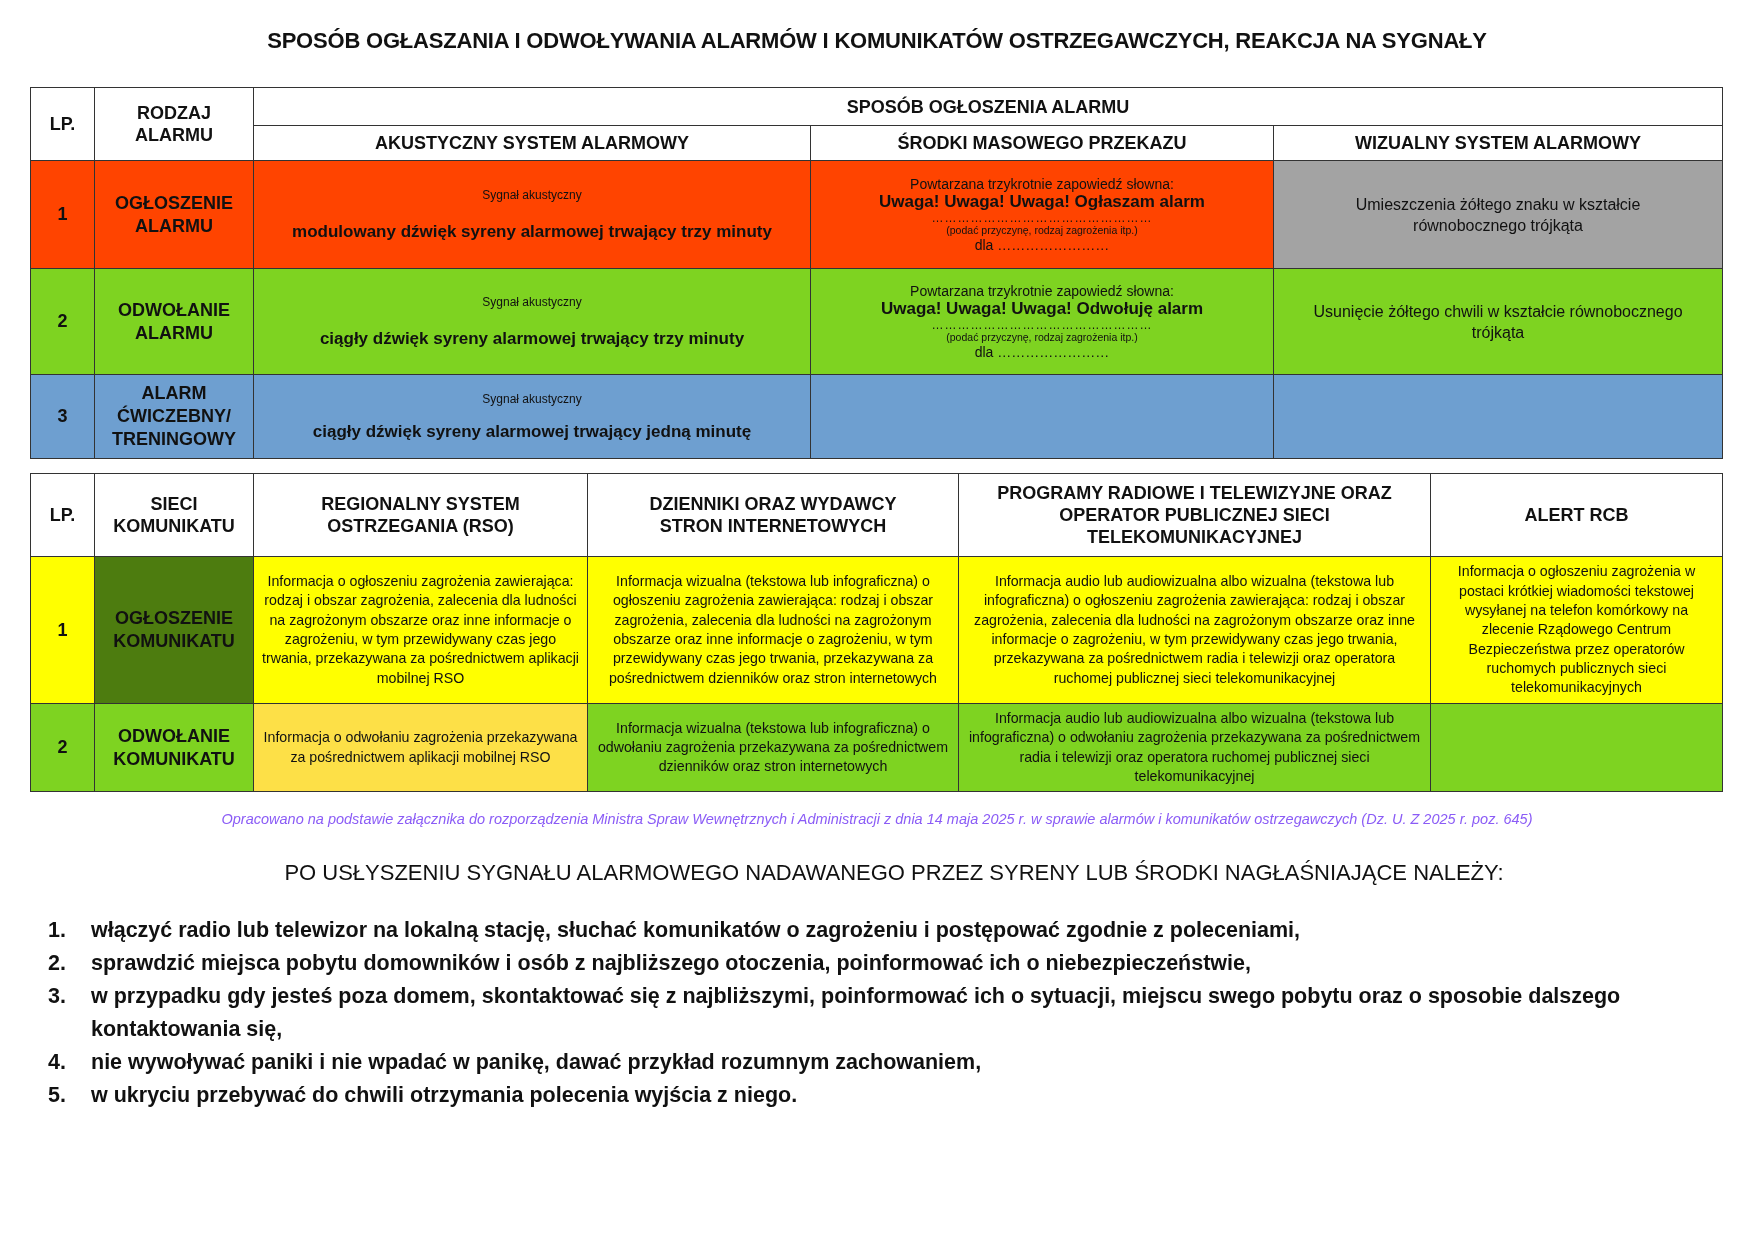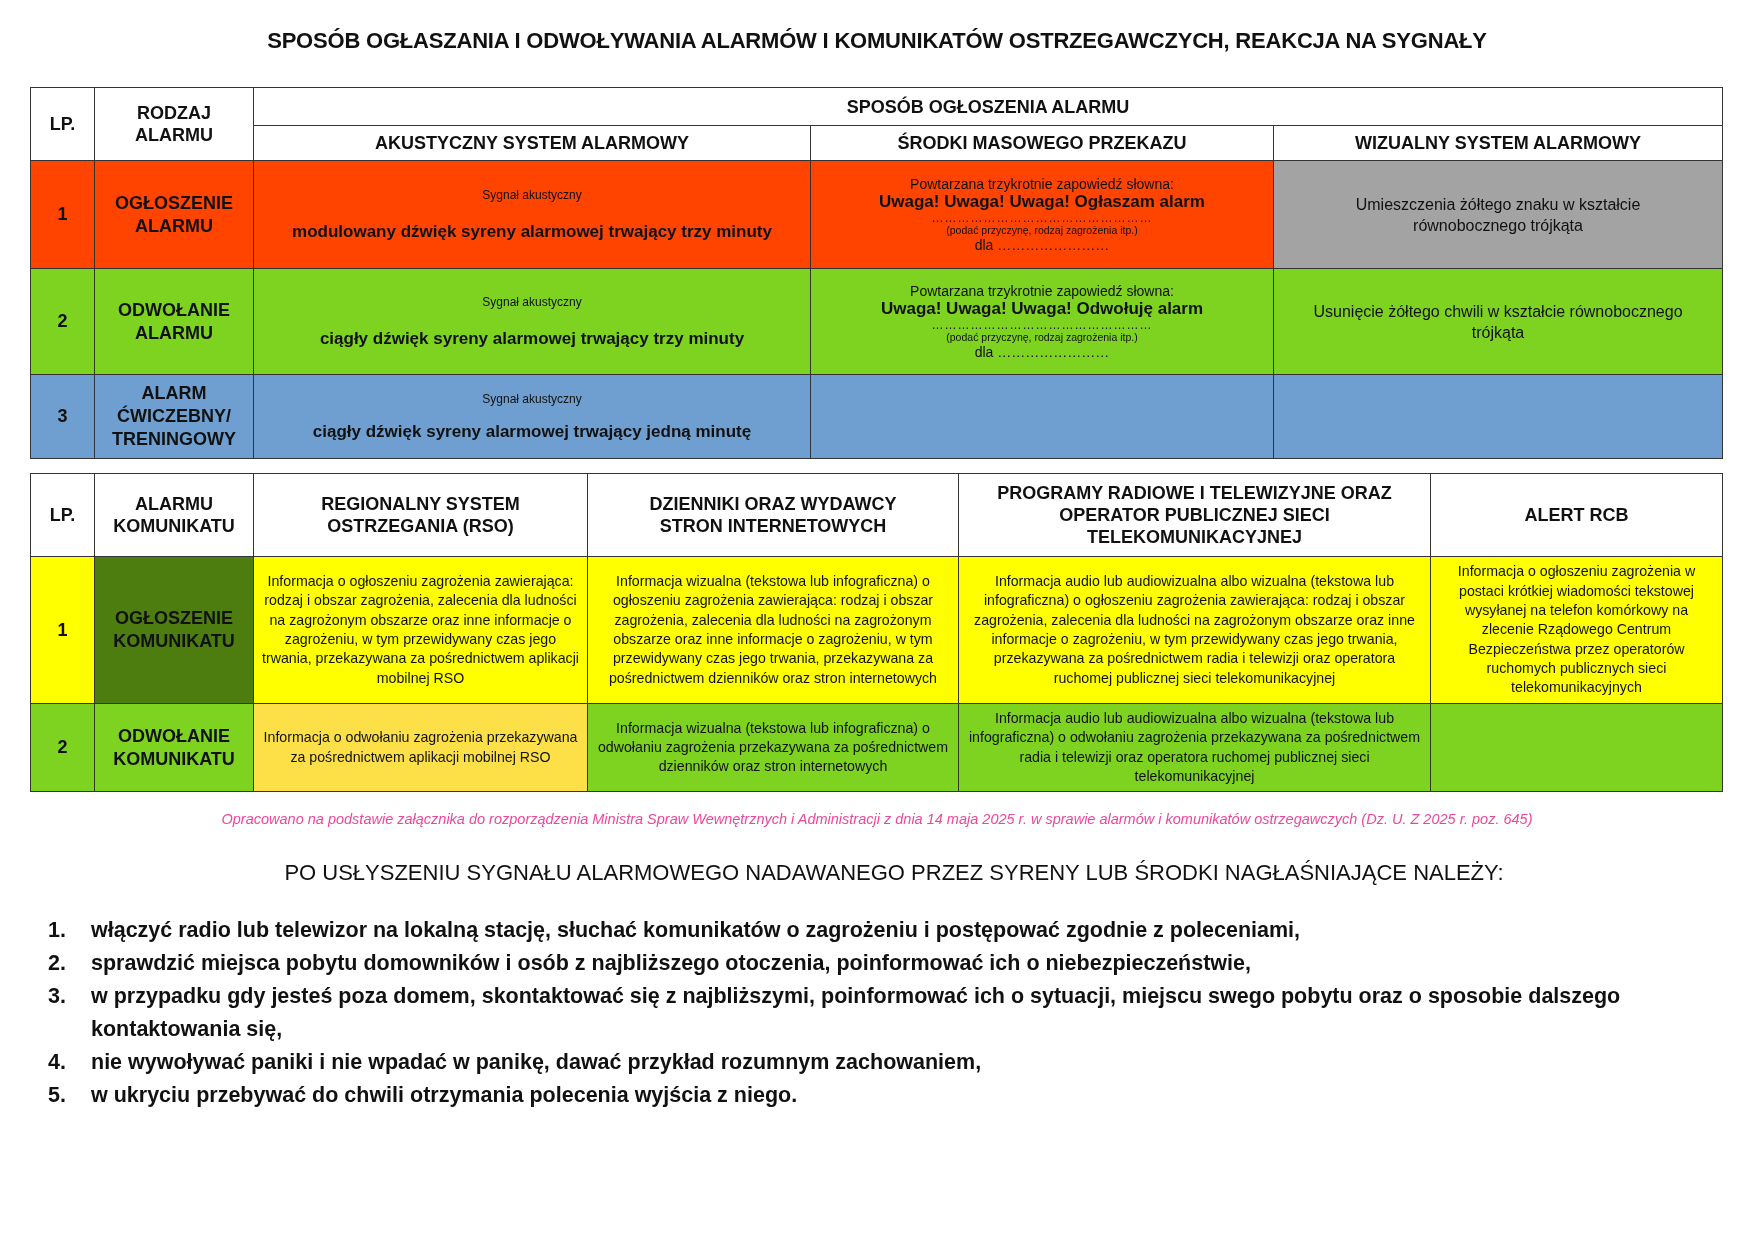--- a/index.html
+++ b/index.html
@@ -23,21 +23,21 @@
   .sig-small { font-size: 12px; display: block; }
   .sig-big { font-size: 17px; font-weight: bold; display: block; margin-top: 20px; }
   .media-intro { font-size: 14px; display: block; line-height: 16px; }
   .media-call { font-size: 17px; font-weight: bold; display: block; line-height: 20px; }
   .media-dots { font-size: 12px; display: block; line-height: 12px; letter-spacing: 1px; }
   .media-hint { font-size: 10.5px; display: block; line-height: 13px; }
   .media-dla { font-size: 14px; display: block; line-height: 16px; }
   .visual { font-size: 16px; line-height: 21px; padding: 0 30px; }
   .info { font-size: 14.2px; line-height: 19.3px; padding: 0 6px; }
   .footnote { position: absolute; left: 0; top: 811px; width: 1754px; text-align: center;
-              font-style: italic; font-size: 14.5px; color: #ec4899; }
+              font-style: italic; font-size: 14.5px; color: #8b5cf6; }
   .heading2 { position: absolute; left: 0; top: 860px; width: 1754px; text-align: center;
               font-weight: normal; font-size: 22px; padding-left: 17px; }
   ol.instr { position: absolute; left: 48px; top: 914px; width: 1660px; margin: 0; padding: 0;
              list-style: none; font-weight: bold; font-size: 21.5px; line-height: 33px; }
   ol.instr li { position: relative; padding-left: 43px; }
   ol.instr li .num { position: absolute; left: 0; top: 0; }
 </style>
 </head>
 <body>
 
@@ -115,21 +115,21 @@
     <col style="width:64px">
       <col style="width:159px">
       <col style="width:334px">
       <col style="width:371px">
       <col style="width:472px">
       <col style="width:292px">
   </colgroup>
   <tbody>
       <tr style="height:83px">
     <th>LP.</th>
-    <th>ALARMU KOMUNIKATU</th>
+    <th>SIECI KOMUNIKATU</th>
     <th style="padding:0 40px">REGIONALNY SYSTEM OSTRZEGANIA (RSO)</th>
     <th style="padding:0 30px">DZIENNIKI ORAZ WYDAWCY STRON INTERNETOWYCH</th>
     <th>PROGRAMY RADIOWE I TELEWIZYJNE ORAZ OPERATOR PUBLICZNEJ SIECI TELEKOMUNIKACYJNEJ</th>
     <th>ALERT RCB</th>
   </tr>
 
   <tr class="yellow" style="height:147px">
     <td class="lp" style="background: rgb(255, 255, 0);">1</td>
     <td class="kind" style="background: #4d7c0f;">OGŁOSZENIE KOMUNIKATU</td>
     <td class="info" style="background: rgb(255, 255, 0);">Informacja o ogłoszeniu zagrożenia zawierająca: rodzaj i obszar zagrożenia, zalecenia dla ludności na zagrożonym obszarze oraz inne informacje o zagrożeniu, w tym przewidywany czas jego trwania, przekazywana za pośrednictwem aplikacji mobilnej RSO</td>

